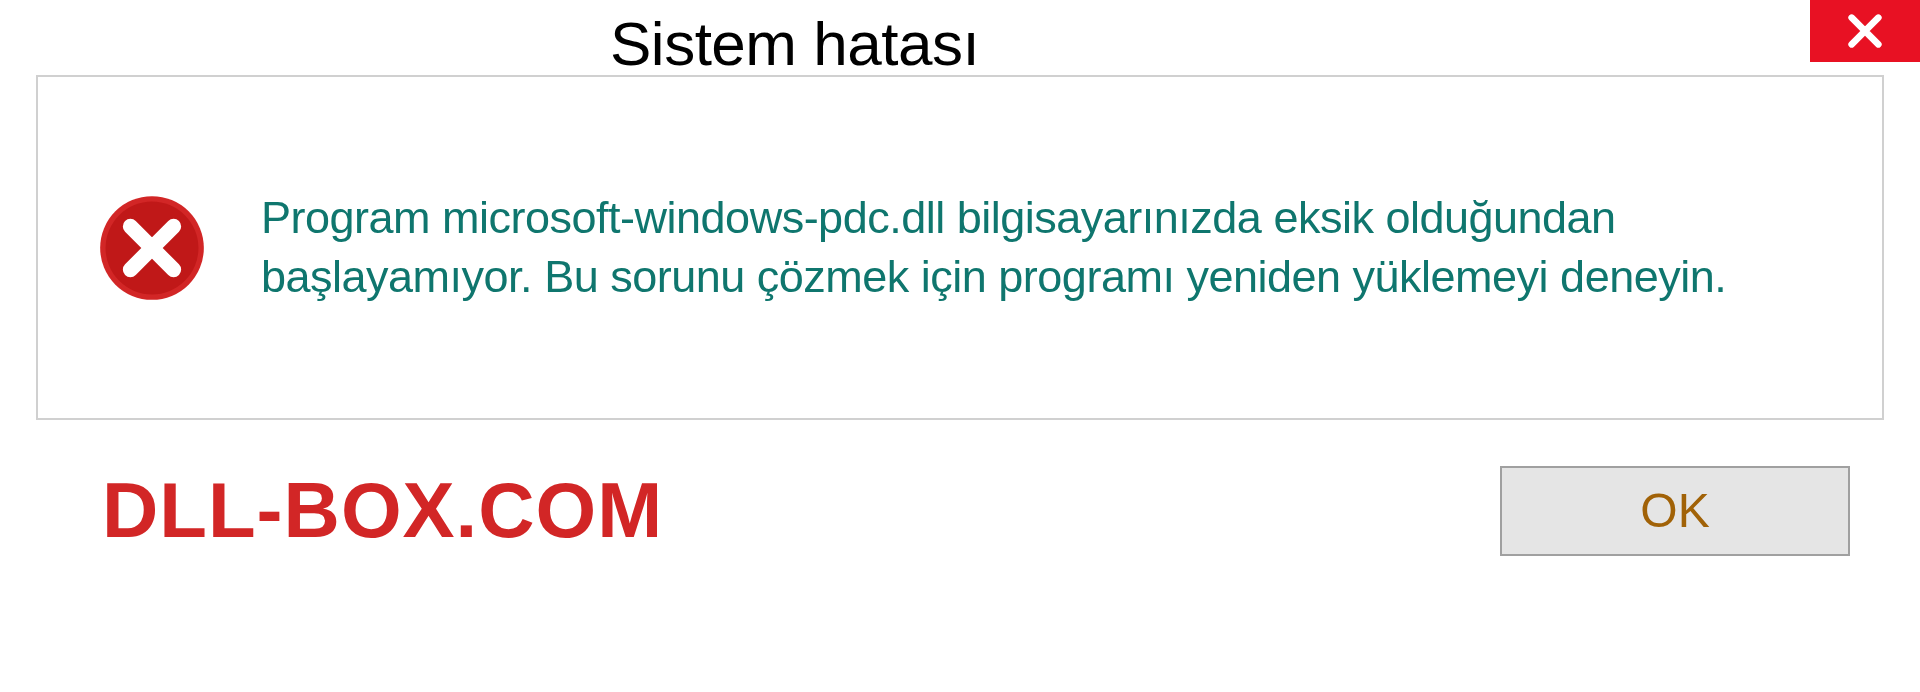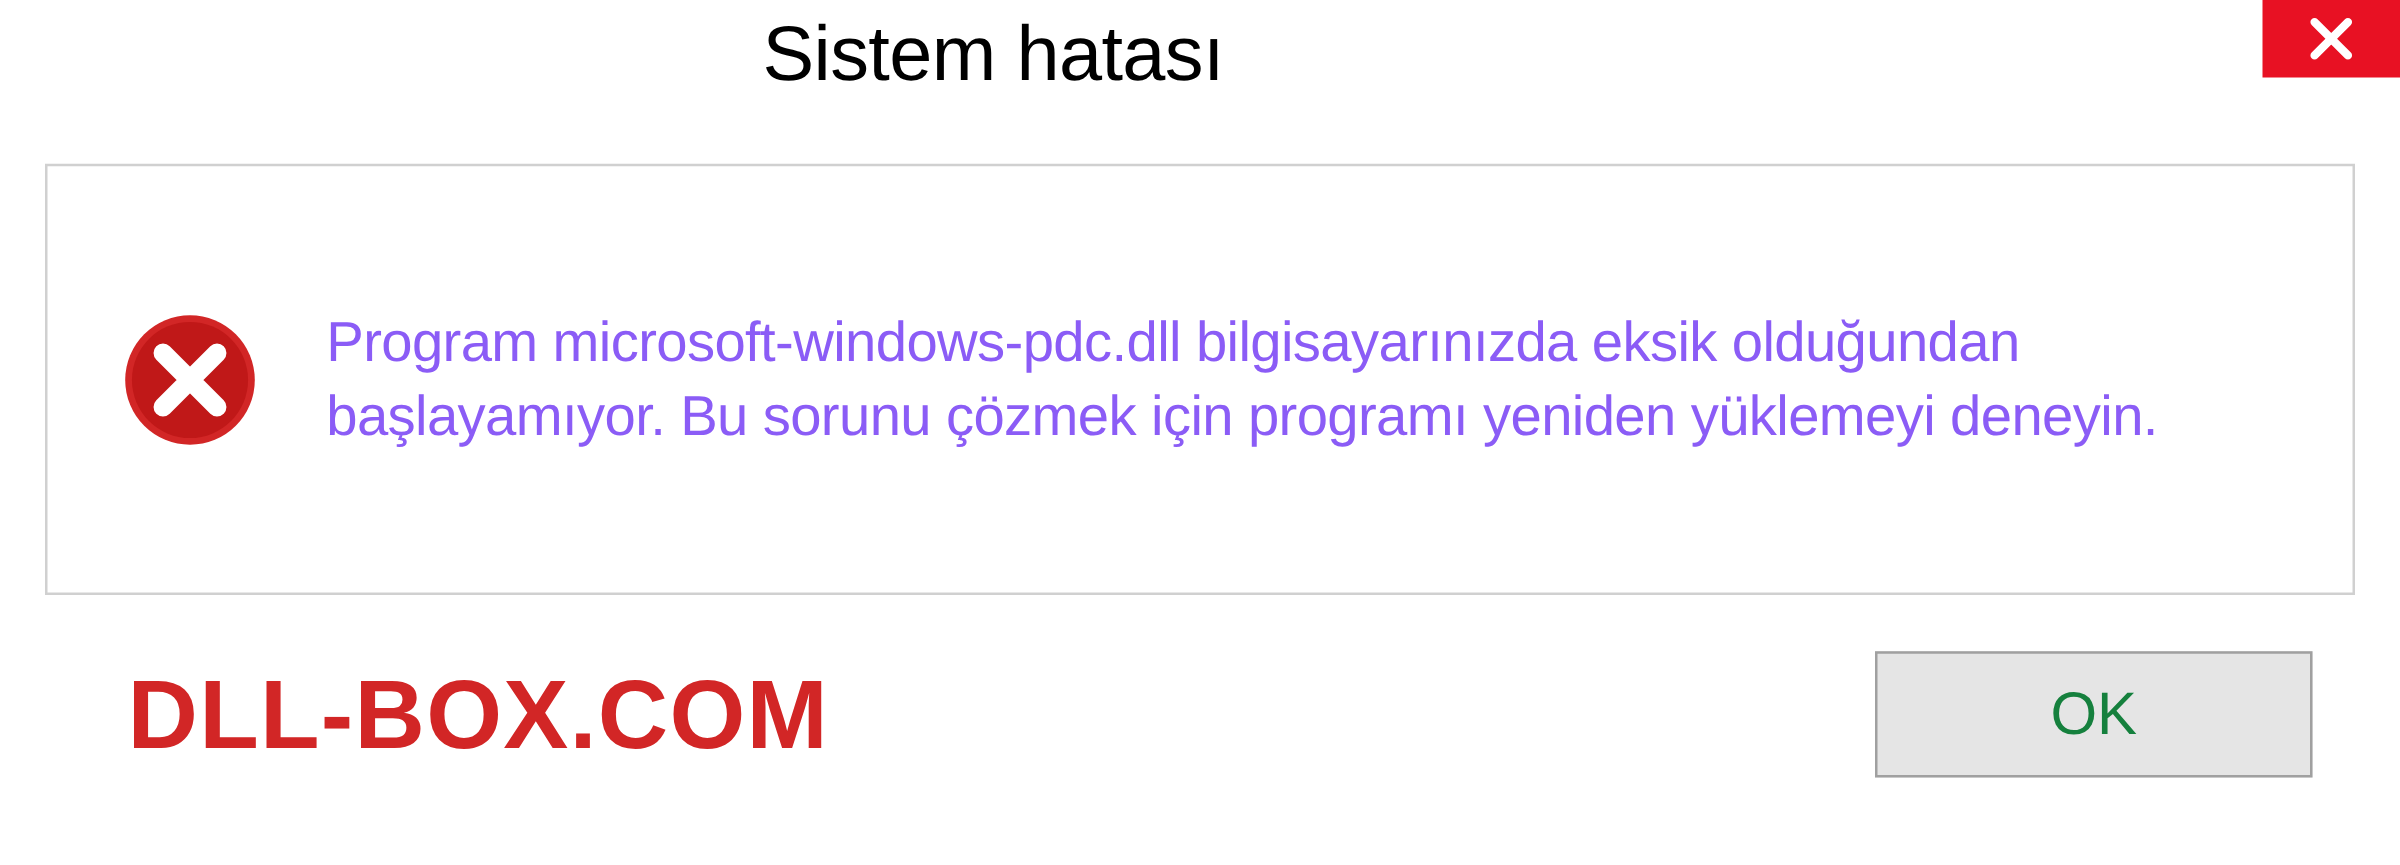--- a/index.html
+++ b/index.html
@@ -19,21 +19,21 @@
       height: 100%;
       background: #ffffff;
       display: flex;
       flex-direction: column;
     }
     .titlebar {
       display: flex;
       align-items: flex-start;
       justify-content: space-between;
       padding: 0;
-      height: 131px;
+      height: 75px;
     }
     .title-text {
       font-size: 62px;
       font-weight: 400;
       color: #000;
       padding-left: 610px;
       padding-top: 8px;
       letter-spacing: -0.5px;
     }
     .close-btn {
@@ -64,21 +64,21 @@
       width: 108px;
       height: 108px;
     }
     .error-icon svg {
       width: 100%;
       height: 100%;
     }
     .message-text {
       font-size: 45px;
       line-height: 1.3;
-      color: #8b5cf6;
+      color: #0f766e;
       font-weight: 400;
       letter-spacing: -0.5px;
     }
     .footer {
       display: flex;
       align-items: center;
       justify-content: space-between;
       padding: 45px 70px 0 70px;
     }
     .watermark {
@@ -86,23 +86,23 @@
       font-weight: 900;
       color: #d22626;
       letter-spacing: 1px;
       font-family: Arial, sans-serif;
       margin-left: 32px;
     }
     .ok-button {
       background: #e5e5e5;
       border: 2px solid #a0a0a0;
       width: 350px;
-      height: 101px;
+      height: 90px;
       font-size: 48px;
-      color: #15803d;
+      color: #a16207;
       cursor: pointer;
       display: flex;
       align-items: center;
       justify-content: center;
       font-family: "Segoe UI", Tahoma, Arial, sans-serif;
     }
   </style>
 </head>
 <body>
 

